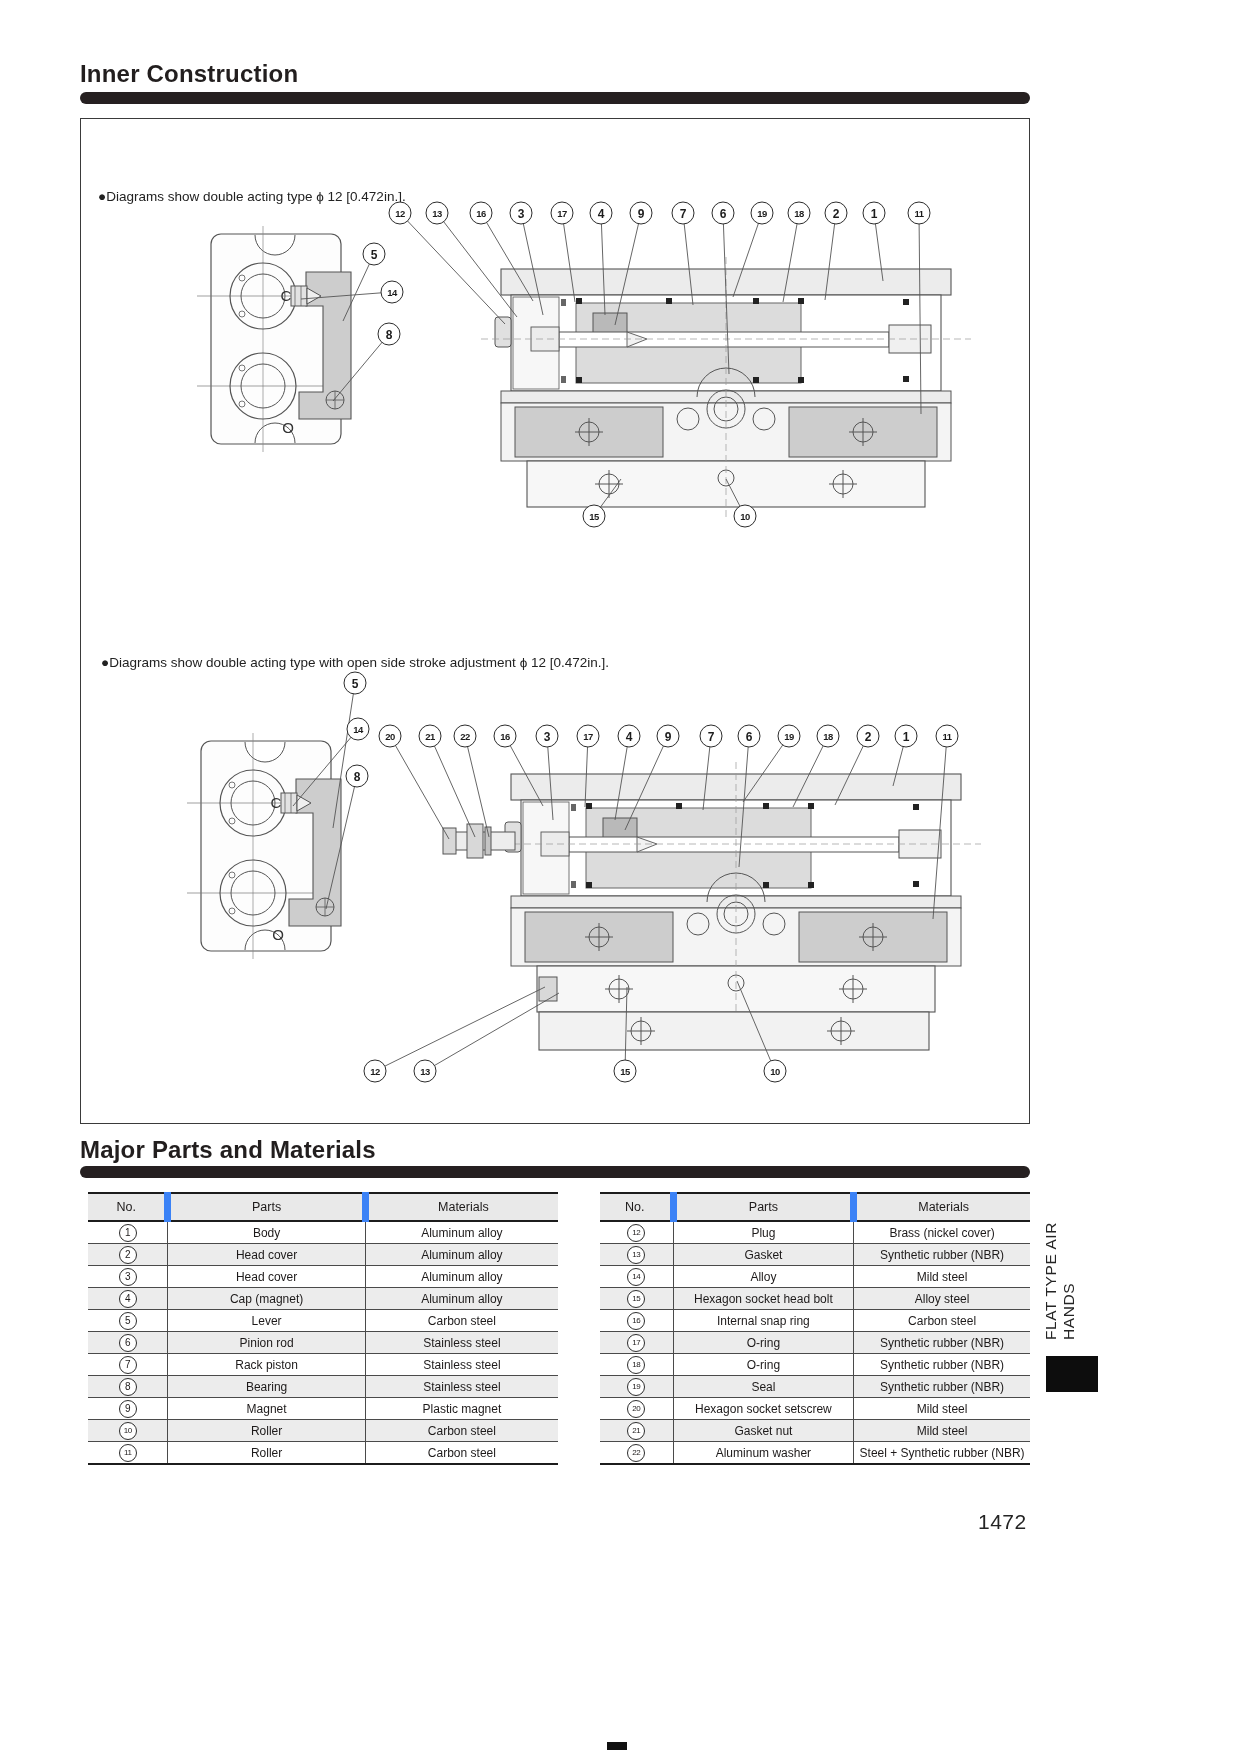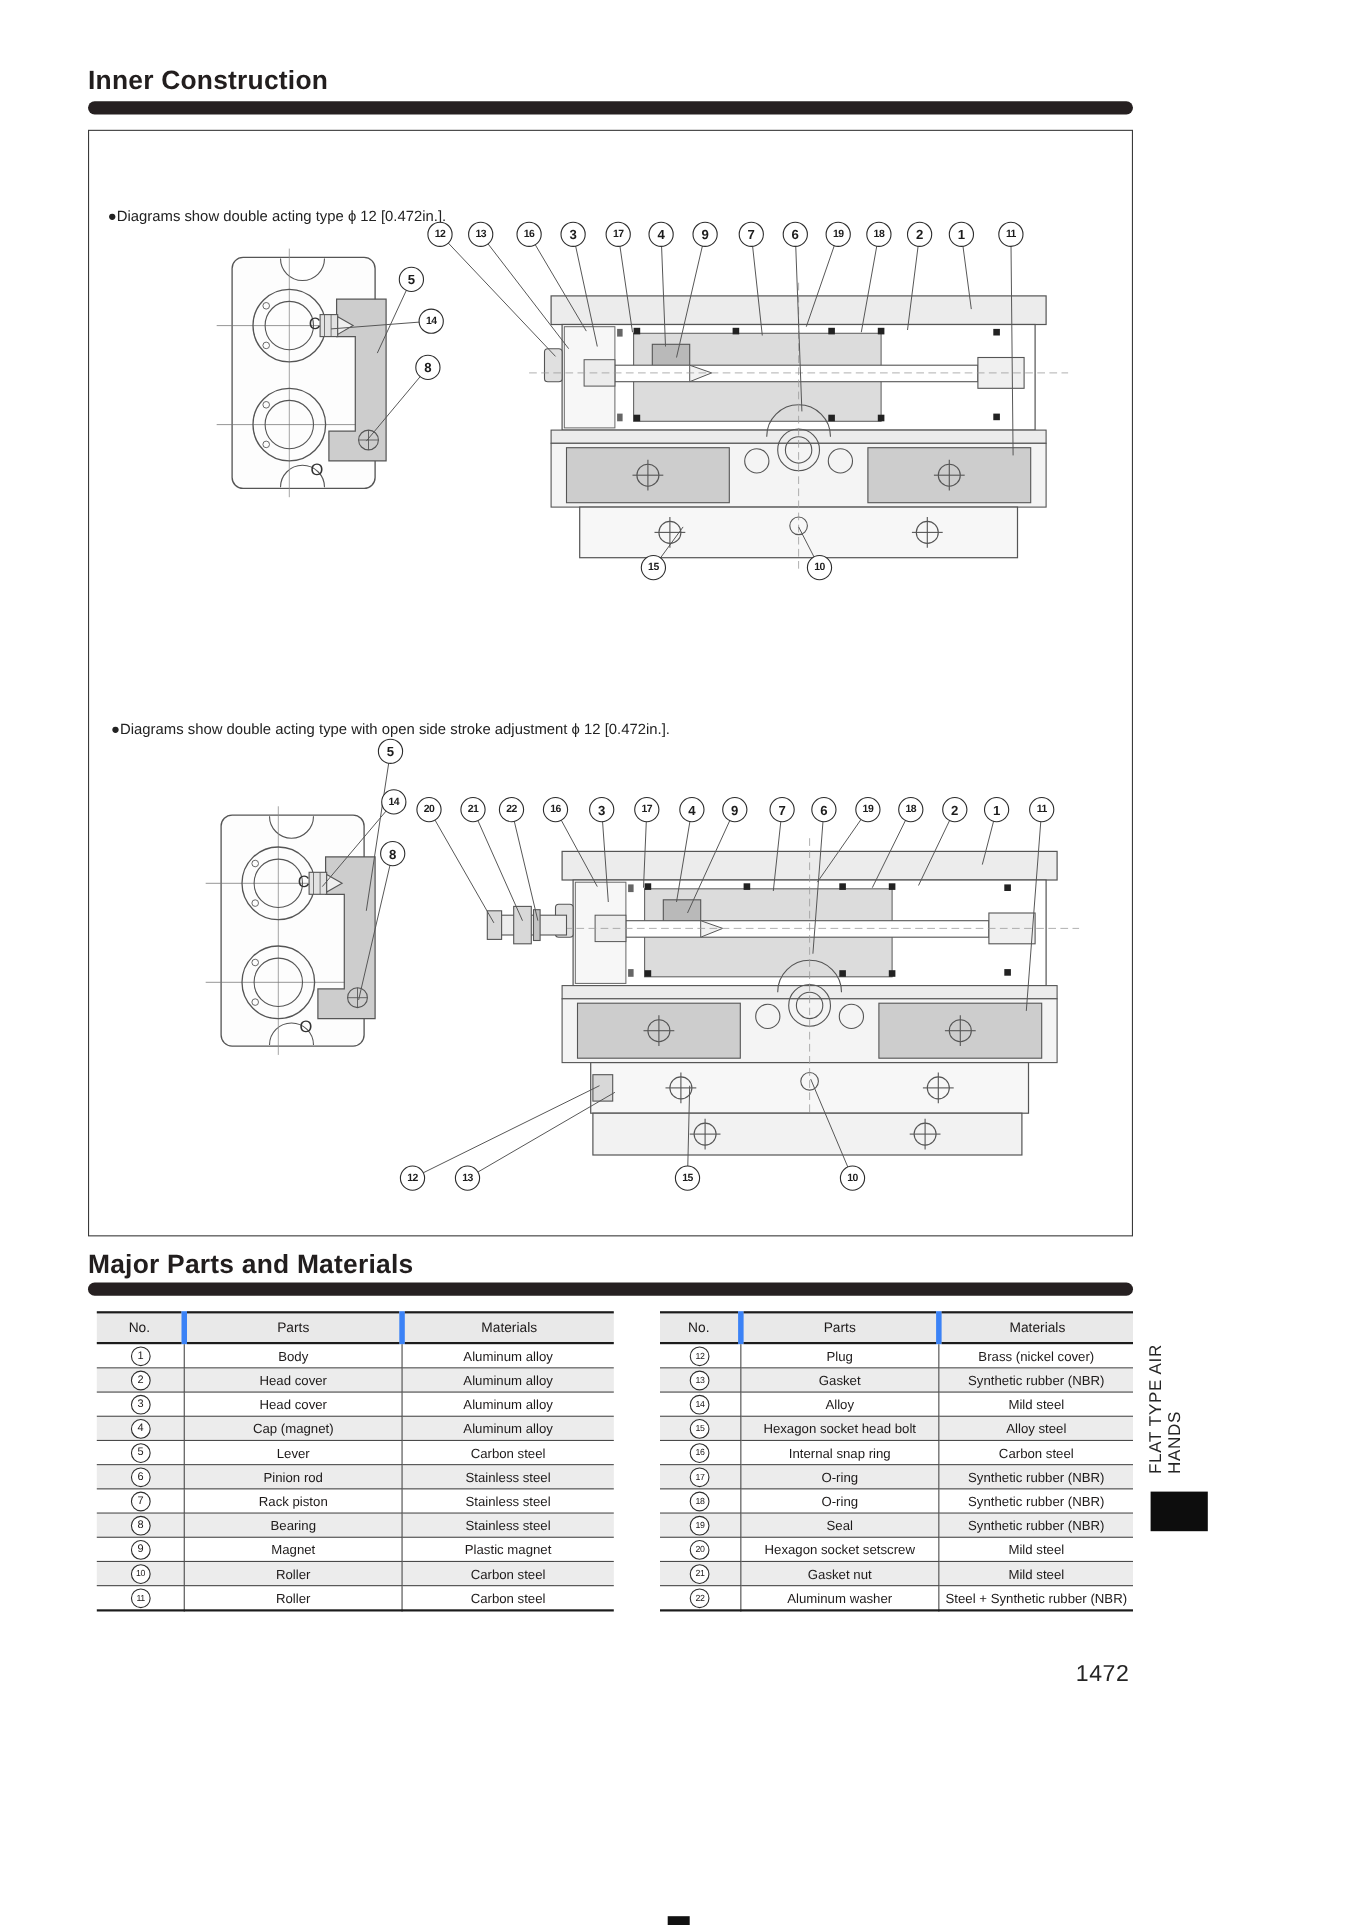--- a/index.html
+++ b/index.html
@@ -12,21 +12,21 @@
   .circ{position:absolute;width:21px;height:21px;border:1.3px solid #2c2c2c;border-radius:50%;background:#fff;
         display:flex;align-items:center;justify-content:center;font-size:12px;font-weight:bold;color:#1c1c1c;
         transform:translate(-50%,-50%);z-index:3;line-height:1;}
   .circ.w2{font-size:9.5px;letter-spacing:-0.5px;}
   .viewlabel{position:absolute;transform:translate(-50%,-50%);font-size:15px;color:#333;z-index:2;
              font-family:"Liberation Sans","DejaVu Sans",sans-serif;}
   
   table.parts{border-collapse:collapse;table-layout:fixed;width:100%;
               border-top:2.2px solid #1c1c1c;border-bottom:2.2px solid #1c1c1c;}
   table.parts th{background:#e9e9e9;font-weight:normal;font-size:12.5px;height:24px;
-                 border-bottom:2px solid #1c1c1c;border-left:5px solid #3b82f6;border-right:1px solid #444;}
+                 border-bottom:2px solid #1c1c1c;border-left:7px solid #3b82f6;border-right:1px solid #444;}
   table.parts td{font-size:12px;height:21px;text-align:center;border:1px solid #4a4a4a;border-top:1px solid #4a4a4a;padding:0;}
   table.parts tr.shade td{background:#ececec;}
   table.parts th:first-child,table.parts td:first-child{border-left:none;}
   table.parts th:last-child,table.parts td:last-child{border-right:none;text-align:center;}
   .circ-sm{display:inline-flex;width:16px;height:16px;border:1px solid #2d2d2d;border-radius:50%;
            align-items:center;justify-content:center;font-size:10px;line-height:1;vertical-align:middle;background:#fff;}
   .circ-sm.w2{font-size:8px;letter-spacing:-0.5px;}
   .side-tab-label{writing-mode:vertical-rl;transform:rotate(180deg);font-size:15.5px;color:#242424;letter-spacing:.6px;}
   .side-tab-block{background:#0d0d0d;}
   .page-num{font-size:21px;color:#242424;letter-spacing:.5px;}

